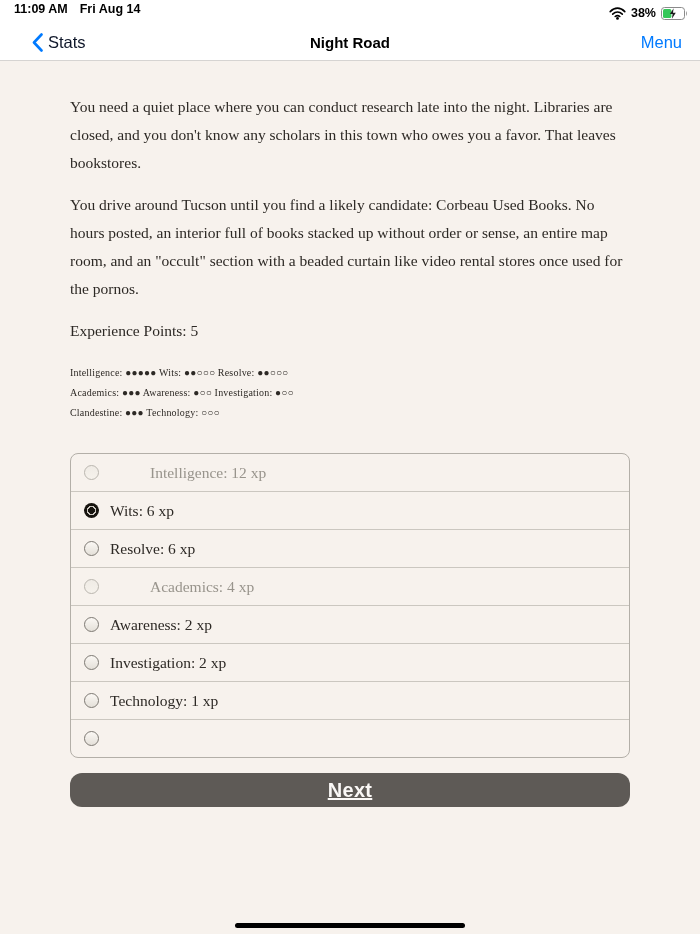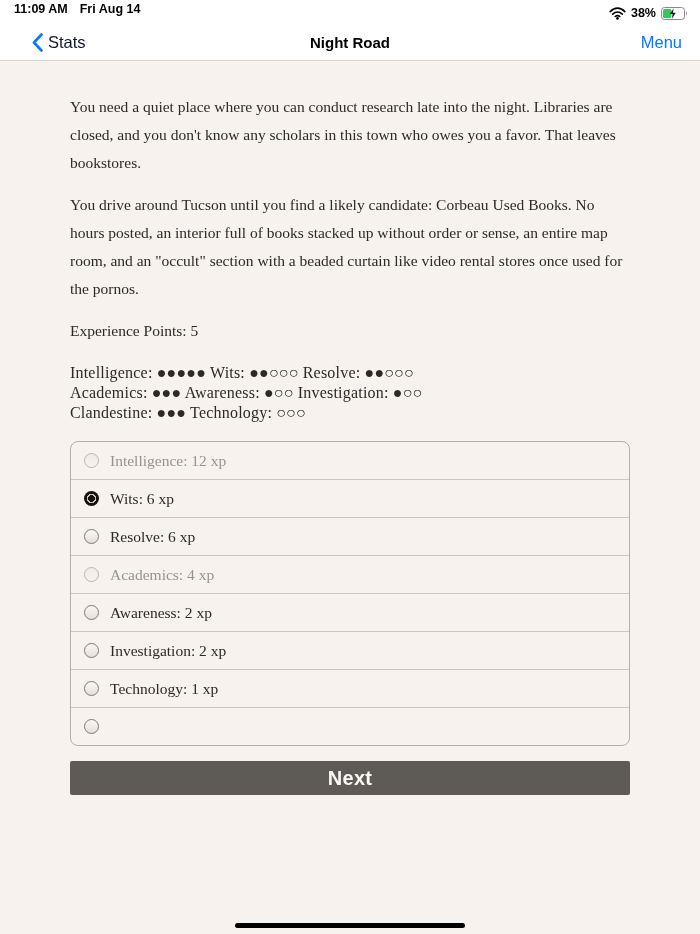--- a/index.html
+++ b/index.html
@@ -39,21 +39,21 @@
     position:absolute;left:0;right:0;text-align:center;
     font-size:15px;font-weight:700;color:#000;pointer-events:none;
   }
   .nav-menu{color:#007aff;font-size:16.5px;padding-right:18px;cursor:pointer;}
   
   .content{padding:32px 70px 0 70px;}
   .content p{
     margin:0 0 14px 0;
     font-size:15.5px;line-height:28px;
   }
-  .stats{margin:18px 0 18px 0;font-size:16px;line-height:20px;letter-spacing:0.2px;}
+  .stats{margin:18px 0 30px 0;font-size:10px;line-height:20px;letter-spacing:0.2px;}
   
   .options{
     border:1px solid #b3afa8;border-radius:8px;
     overflow:hidden;background:#f7f2ed;
   }
   .option-row{
     display:flex;align-items:center;gap:11px;
     height:37px;padding-left:13px;
     border-bottom:1px solid #cbc7c0;
     font-size:15.5px;cursor:pointer;
@@ -63,35 +63,35 @@
     width:15px;height:15px;border-radius:50%;
     border:1px solid #7d7973;
     background:linear-gradient(180deg,#fbf8f4,#e4e0d9);
     box-sizing:border-box;flex:0 0 auto;
   }
   .option-row.disabled{cursor:default;}
   .option-row.disabled .radio{
     border-color:#bab6af;
     background:linear-gradient(180deg,#efebe5,#f6f2ec);
   }
-  .option-row.disabled .option-label{color:#98948c;}
+  .option-row.disabled .option-label{color:#98948c;margin-left:40px;}
   .option-row.selected .radio{
     border:none;
     background:radial-gradient(circle at 50% 50%,
       #17140f 0 3.2px,
       #ccc8c1 3.2px 4.9px,
       #17140f 4.9px 7.5px);
   }
   
   .next-btn{
     margin-top:15px;height:34px;
-    background:#5e5a56;border-radius:2px;
+    background:#5e5a56;border-radius:12px;
     display:flex;align-items:center;justify-content:center;
     color:#faf8f6;font-family:"Liberation Sans","DejaVu Sans",sans-serif;
-    font-size:20px;font-weight:700;letter-spacing:0.3px;cursor:pointer;
+    font-size:20px;font-weight:700;letter-spacing:0.3px;cursor:pointer;text-decoration:underline;
   }
   
   .home-indicator{
     position:absolute;bottom:6px;left:50%;transform:translateX(-50%);
     width:230px;height:5px;border-radius:3px;background:#000;
   }
 </style>
 </head>
 <body>
 

